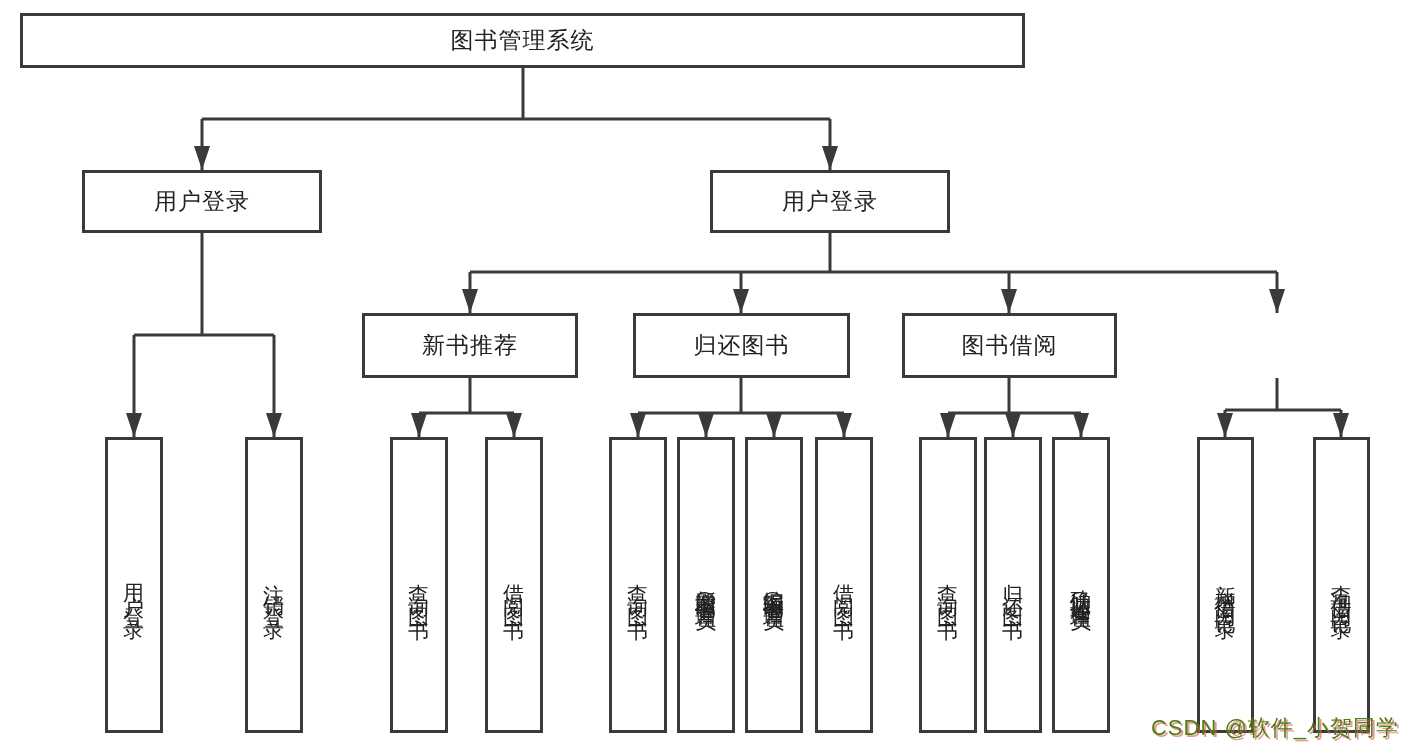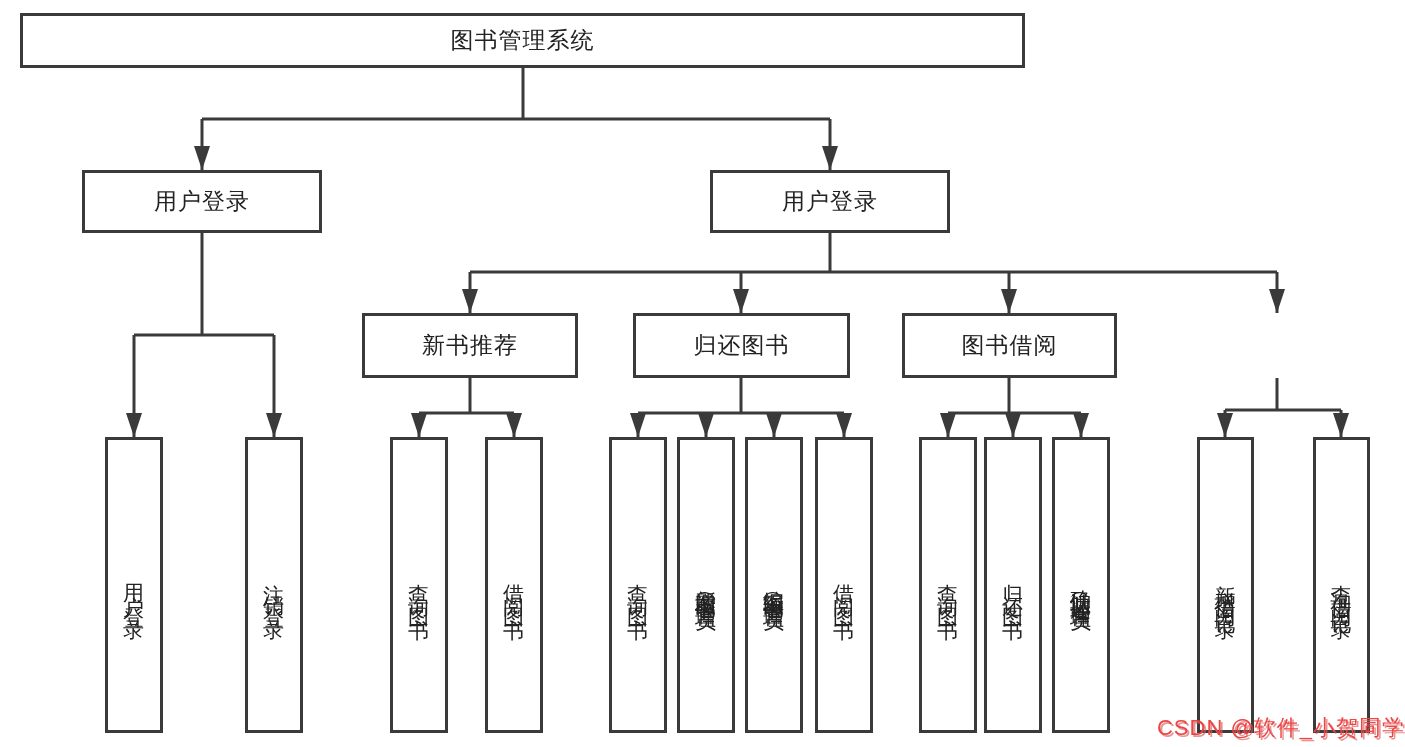--- a/index.html
+++ b/index.html
@@ -29,24 +29,24 @@
     font-size: 21px;
     writing-mode: vertical-rl;
     text-orientation: mixed;
     line-height: 1;
   }
   .ls12 { letter-spacing: 12px; text-indent: 12px; }
   .ls7  { letter-spacing: 7px;  text-indent: 7px; }
   .ls3  { letter-spacing: 3px;  text-indent: 3px; }
   #watermark {
     position: absolute;
-    right: 0;
+    right: 6px;
     bottom: 4px;
     font-size: 22px;
-    color: #ef4444;
+    color: #4d7c0f;
     text-shadow: 2px 2px 0 rgba(214, 96, 96, 0.65);
     z-index: 3;
     letter-spacing: 1px;
   }
 </style>
 </head>
 <body>
 
 <div id="canvas">
 

